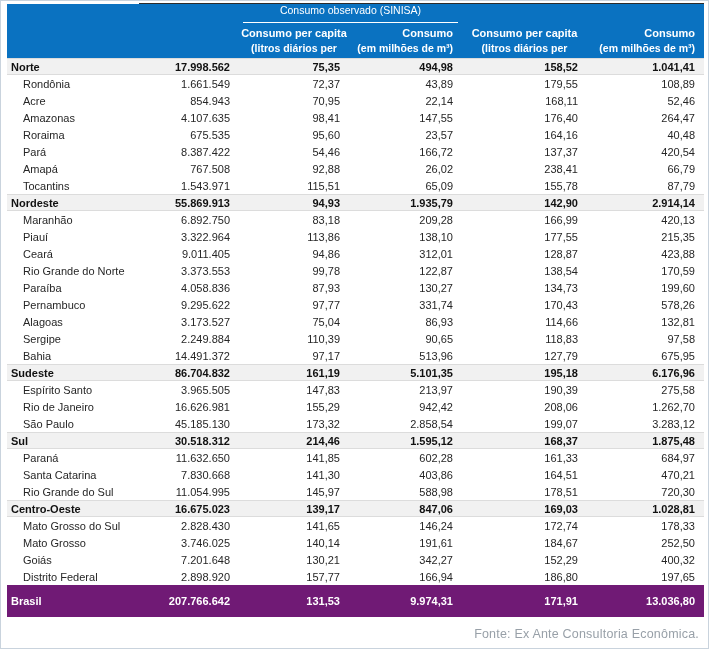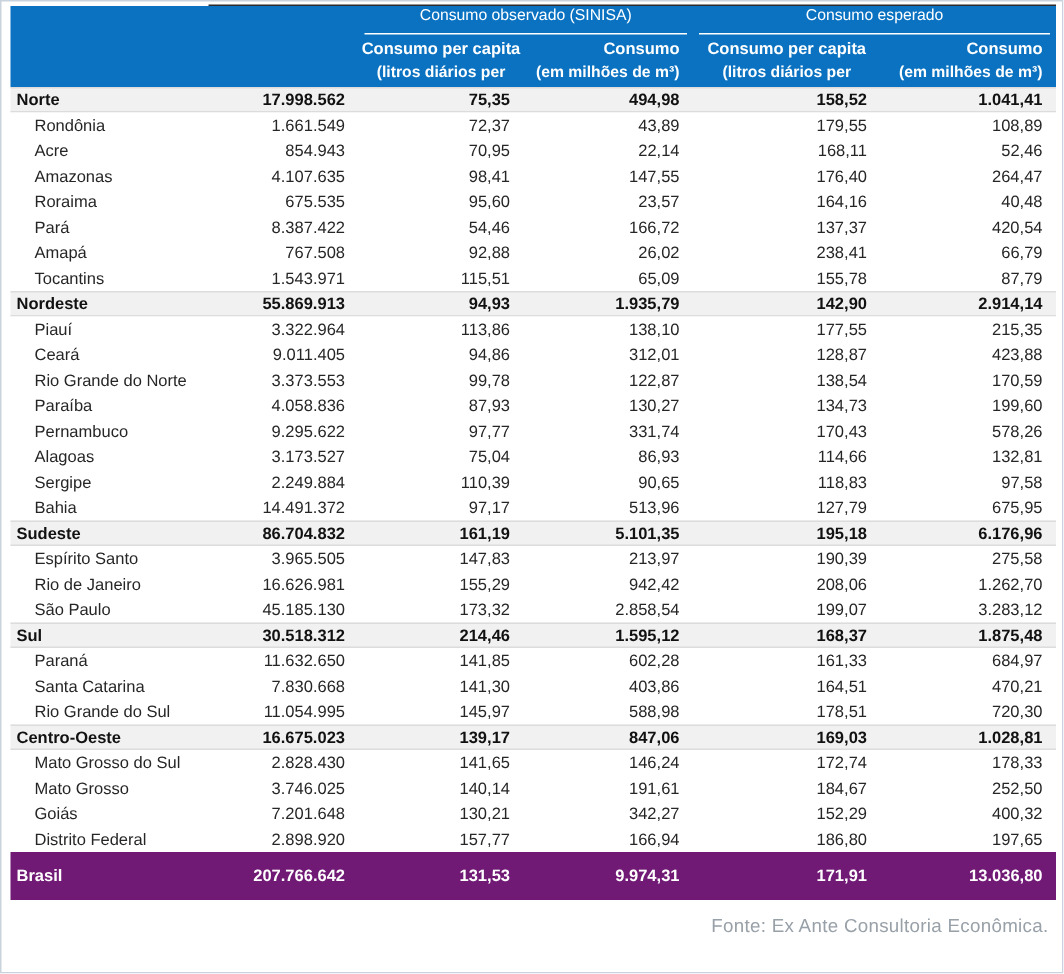--- a/index.html
+++ b/index.html
@@ -80,23 +80,20 @@
   <div id="table-wrap">
 
     <div class="hdr">
       <div class="top-rule"></div>
       <div class="h-empty"></div>
 
 
       <div class="h-grp h-grp1">
         <span>Consumo observado (SINISA)</span>
       </div>
-      <div class="h-grp h-grp2">
-        <span>Consumo esperado</span>
-      </div>
 
       <div class="h-sub center" style="grid-column:3">
         <span>Consumo per capita</span>
         <span class="l2">(litros diários per</span>
       </div>
       <div class="h-sub right" style="grid-column:4">
         <span>Consumo</span>
         <span class="l2">(em milhões de m³)</span>
       </div>
       <div class="h-sub center" style="grid-column:5">
@@ -174,20 +171,28 @@
     <div class="c-num">155,78</div>
     <div class="c-num">87,79</div>
   </div>
         <div class="row region">
     <div class="c-name">Nordeste</div>
     <div class="c-num">55.869.913</div>
     <div class="c-num">94,93</div>
     <div class="c-num">1.935,79</div>
     <div class="c-num">142,90</div>
     <div class="c-num">2.914,14</div>
+  </div>
+        <div class="row state">
+    <div class="c-name">Maranhão</div>
+    <div class="c-num">6.892.750</div>
+    <div class="c-num">83,18</div>
+    <div class="c-num">209,28</div>
+    <div class="c-num">166,99</div>
+    <div class="c-num">420,13</div>
   </div>
         <div class="row state">
     <div class="c-name">Piauí</div>
     <div class="c-num">3.322.964</div>
     <div class="c-num">113,86</div>
     <div class="c-num">138,10</div>
     <div class="c-num">177,55</div>
     <div class="c-num">215,35</div>
   </div>
         <div class="row state">

